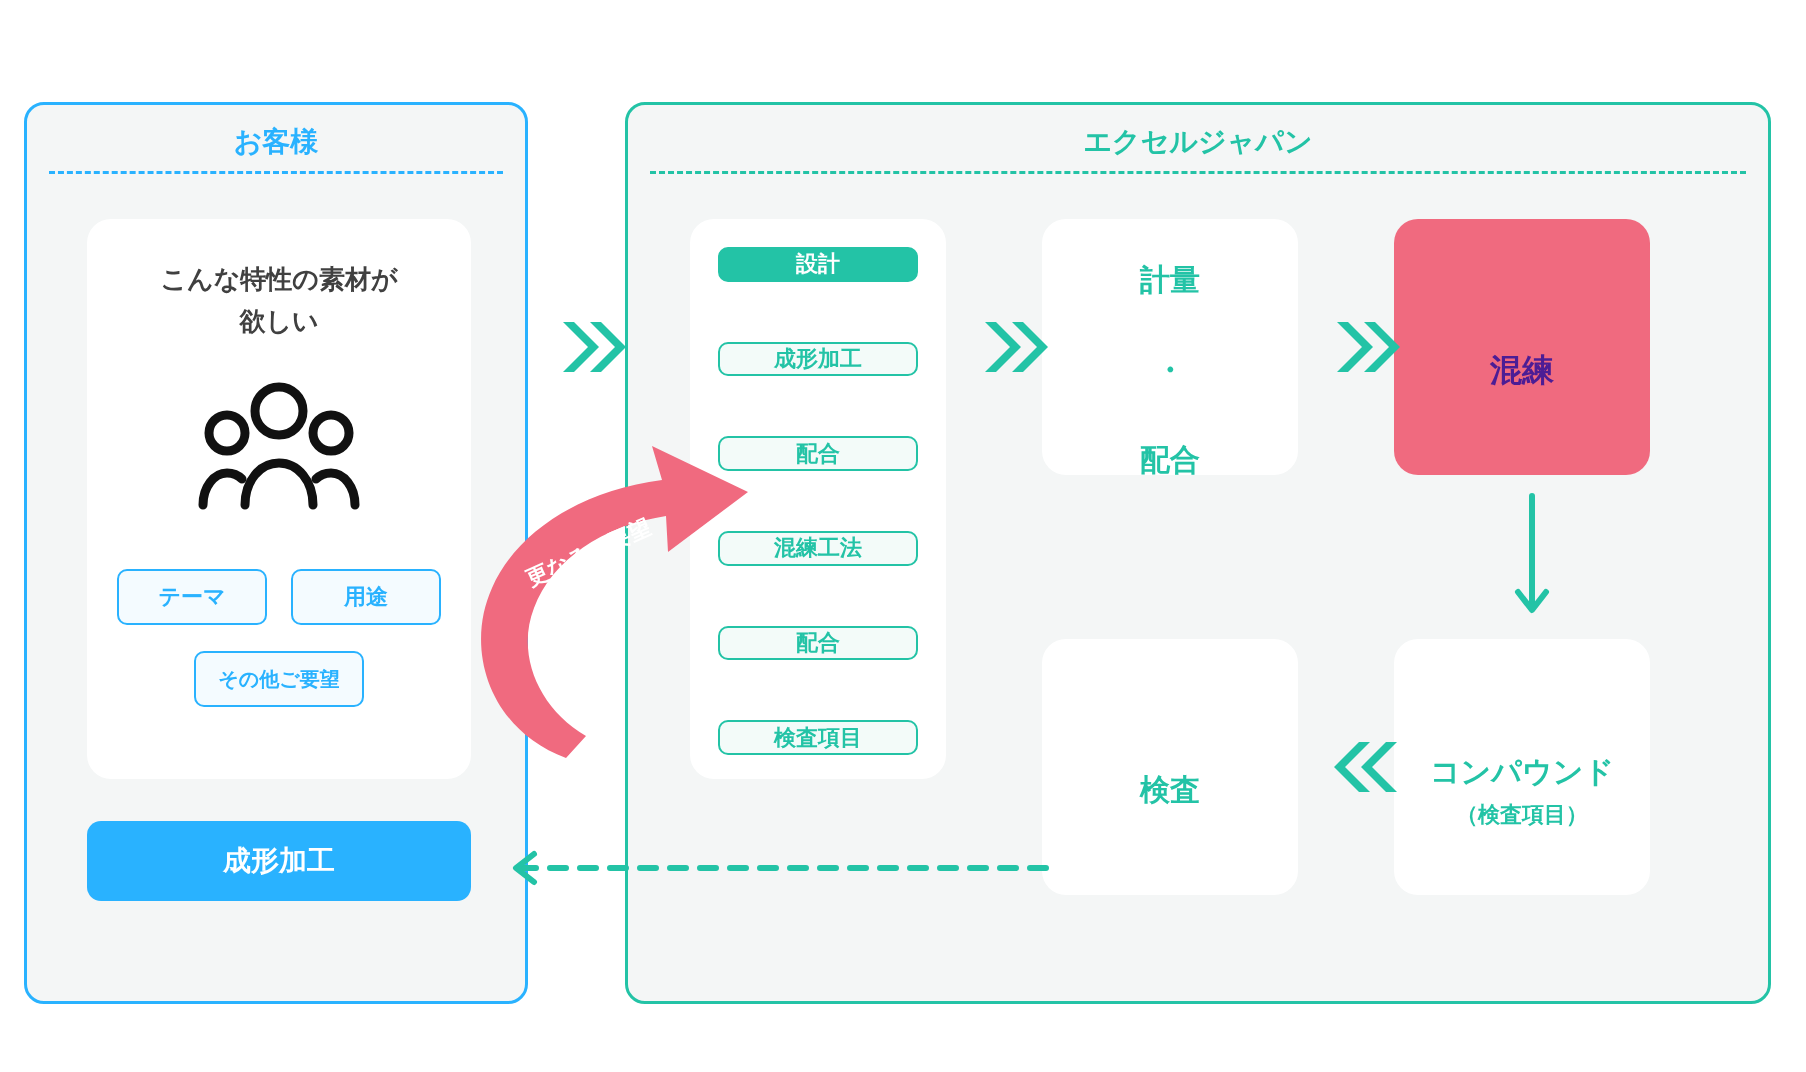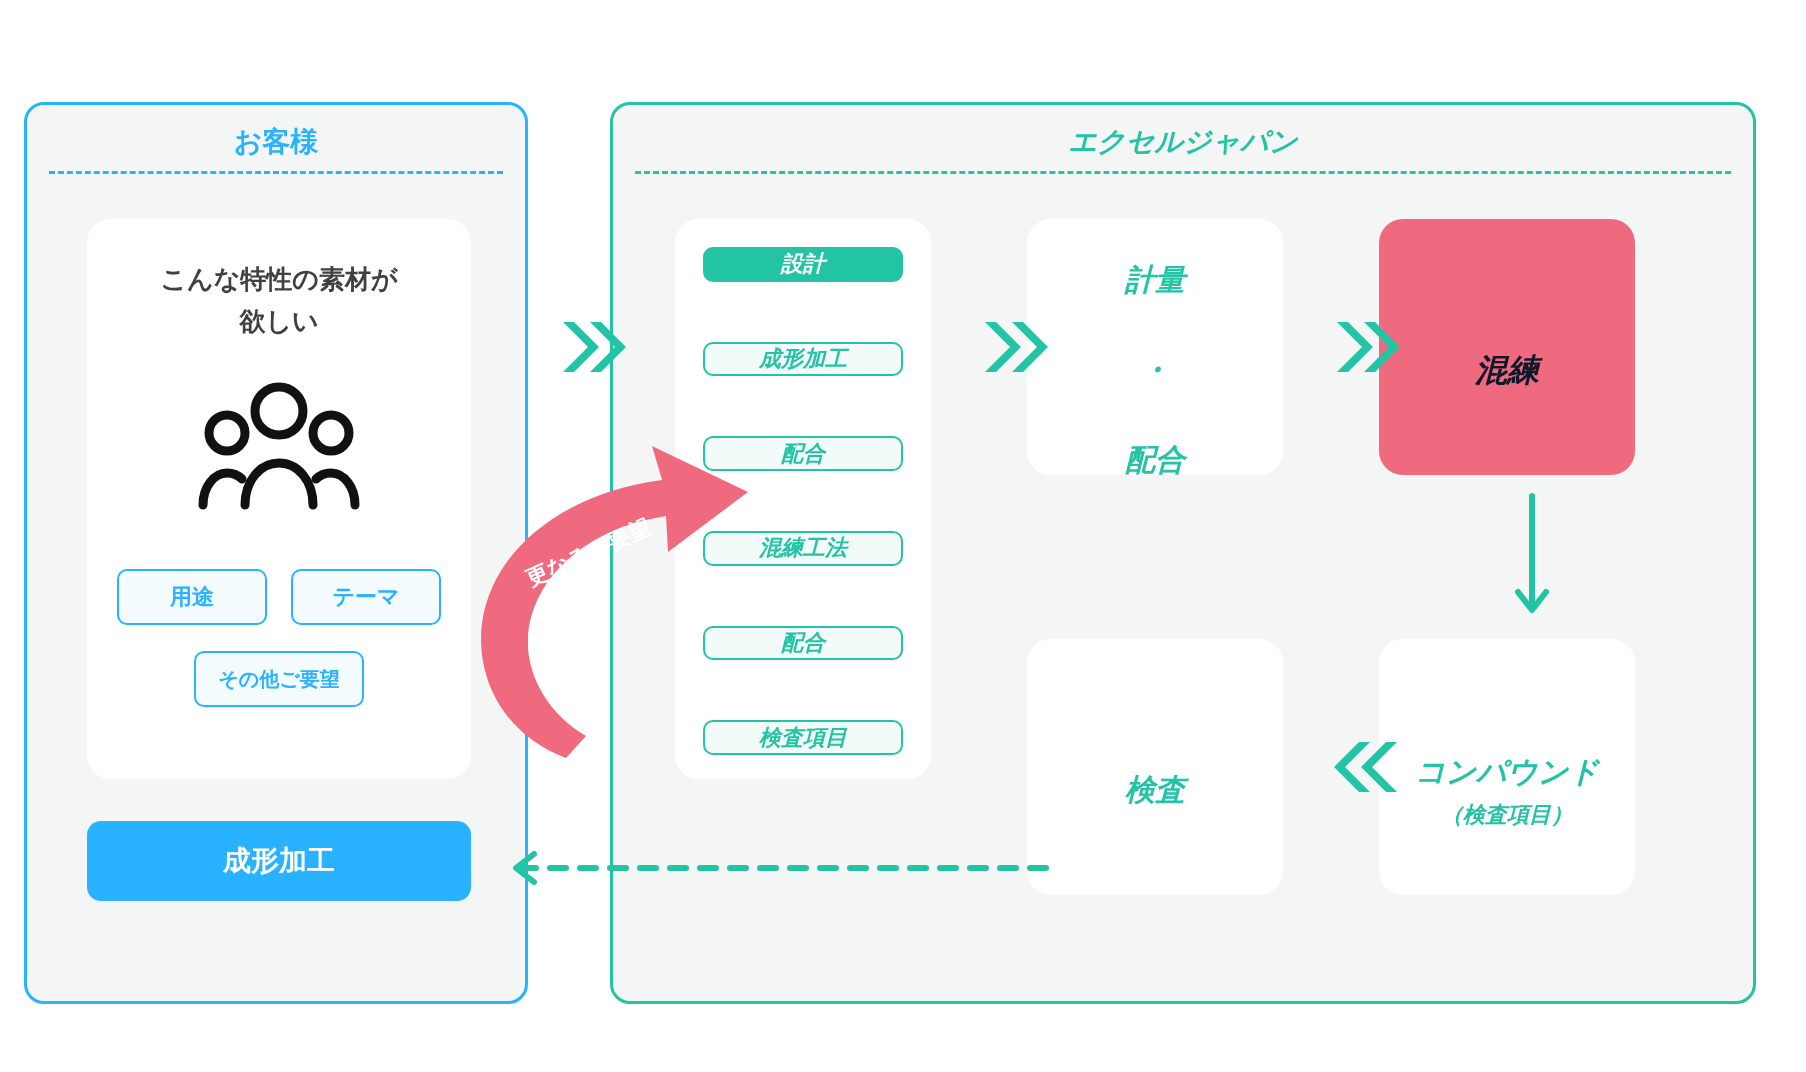--- a/index.html
+++ b/index.html
@@ -16,23 +16,22 @@
   .panel {
     position: absolute;
     border-radius: 20px;
     background: #f4f6f6;
   }
   .panel-customer {
     left: 24px; top: 102px; width: 504px; height: 902px;
     border: 3px solid #29b2ff;
   }
   .panel-company {
-    left: 610px; top: 102px; width: 1146px; height: 902px;
+    left: 625px; top: 102px; width: 1146px; height: 902px;
     border: 3px solid #23c3a6;
-    font-style: italic;
   }
   .panel-title {
     position: absolute;
     left: 0; right: 0; top: 18px;
     text-align: center;
     font-size: 28px;
     font-weight: 700;
   }
   .panel-customer .panel-title { color: #29b2ff; }
   .panel-company  .panel-title { color: #23c3a6; }
@@ -108,21 +107,21 @@
     color: #23c3a6; font-size: 22px; font-weight:600;
     display:flex; align-items:center; justify-content:center;
     margin-bottom: 24px;
   }
   .design-item.active {
     background: #23c3a6; color:#fff; border-color:#23c3a6;
   }
 
   .measure-card { left: 414px; top: 114px; width: 256px; height: 256px; }
   .knead-card   { left: 766px; top: 114px; width: 256px; height: 256px; background:#f06a7f; }
-  .knead-card .card-text { color:#0f172a; font-size:32px; }
+  .knead-card .card-text { color:#4c1d95; font-size:32px; }
   .compound-card{ left: 766px; top: 534px; width: 256px; height: 256px; }
   .inspect-card { left: 414px; top: 534px; width: 256px; height: 256px; }
 
   
   .chev { position:absolute; width:70px; height:50px; }
   .chev svg { width:100%; height:100%; }
 
   .arrow-down { position:absolute; }
   .arrow-down svg{ display:block; }
 
@@ -160,22 +159,22 @@
             <circle cx="38" cy="56" r="18"></circle>
             <circle cx="142" cy="56" r="18"></circle>
             <path d="M56 128c0-24 15-42 34-42s34 18 34 42"></path>
             <path d="M14 128c0-18 11-32 24-32 6 0 11 2 15 6"></path>
             <path d="M166 128c0-18-11-32-24-32-6 0-11 2-15 6"></path>
           </g>
         </svg>
       </div>
 
       <div class="tag-row r1">
+        <div class="tag">テーマ</div>
         <div class="tag">用途</div>
-        <div class="tag">テーマ</div>
       </div>
       <div class="tag-row r2">
         <div class="tag wide">その他ご要望</div>
       </div>
     </div>
 
     <div class="molding-btn">成形加工</div>
   </div>
 
   <div class="panel panel-company">

